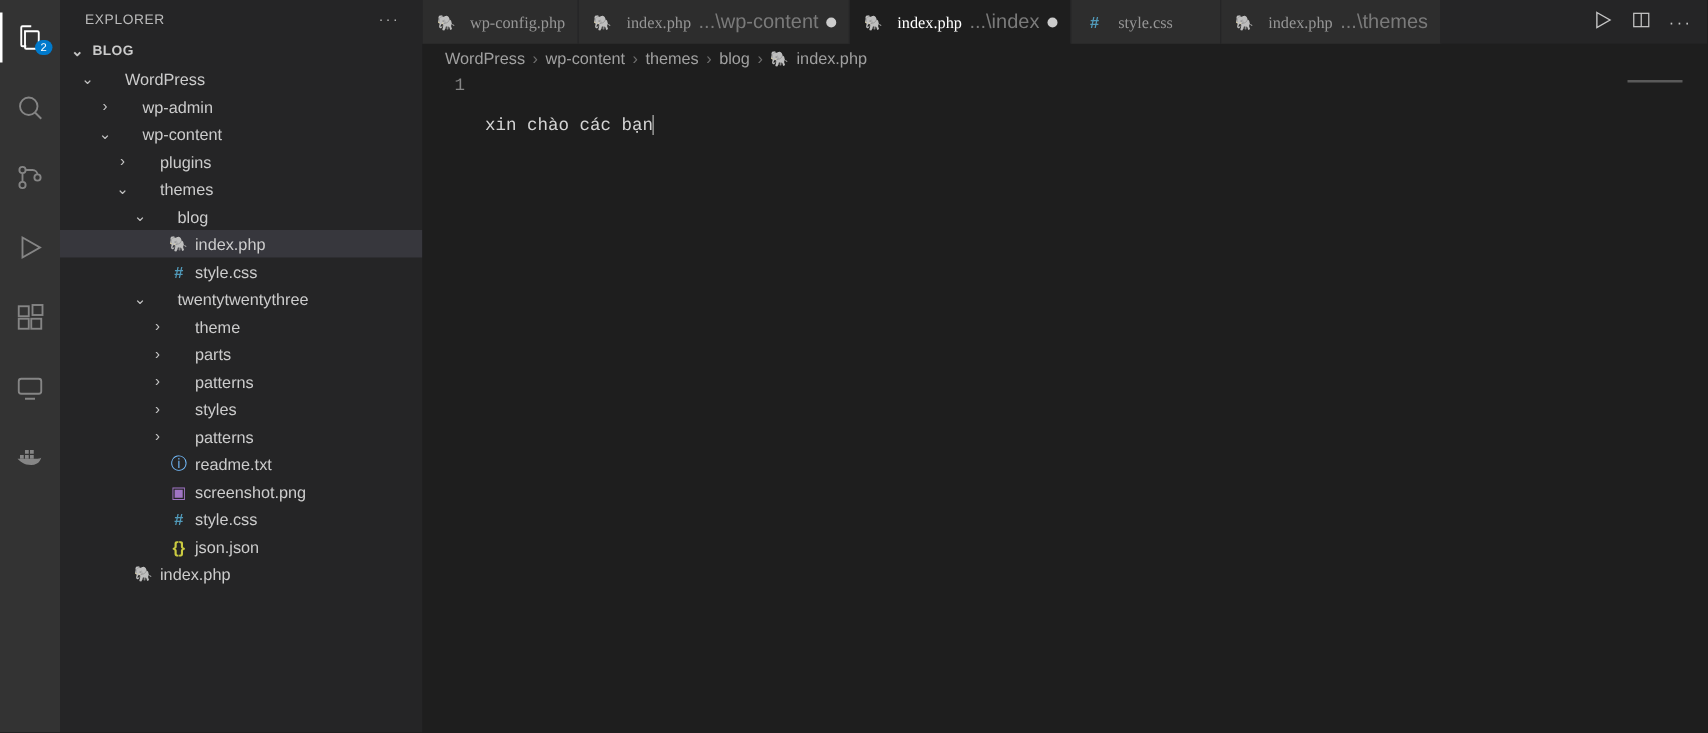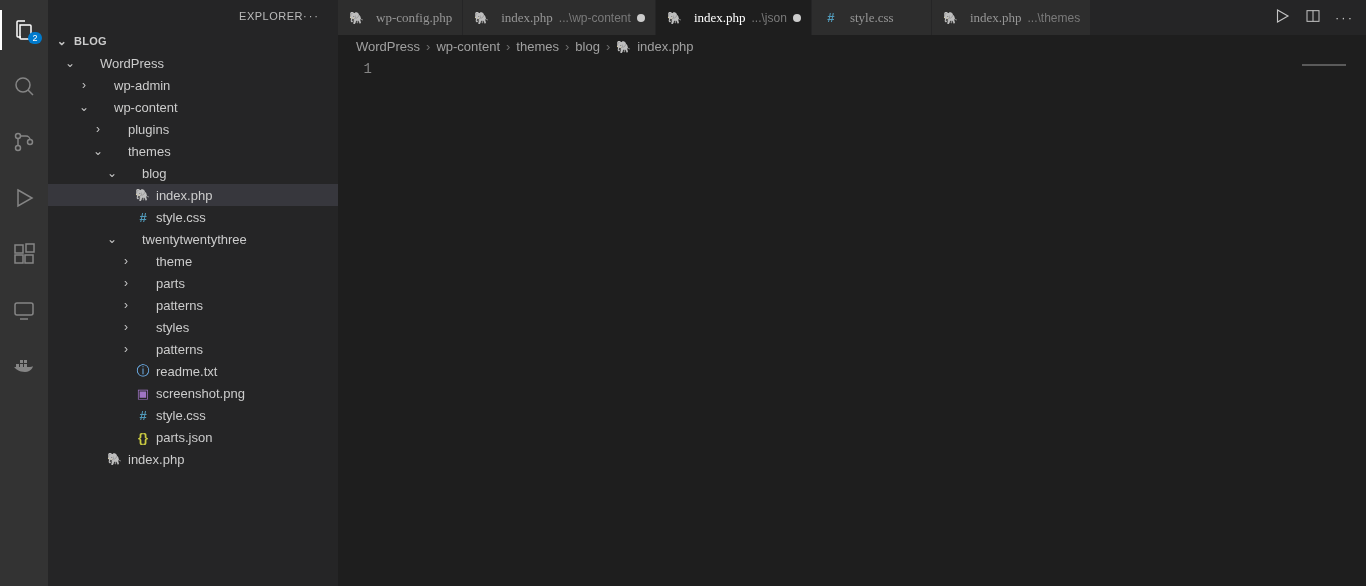--- a/index.html
+++ b/index.html
@@ -4,35 +4,35 @@
 <style>
 * { margin:0; padding:0; box-sizing:border-box; }
 body { font-family:"Segoe UI",-apple-system,sans-serif; background:#1e1e1e; color:#cccccc; width:1366px; height:586px; overflow:hidden; font-size:13px; }
 .app { display:flex; height:100%; }
 .activity-bar { width:48px; background:#333333; display:flex; flex-direction:column; align-items:center; padding-top:10px; gap:16px; flex-shrink:0; }
 .activity-item { width:48px; height:40px; display:flex; align-items:center; justify-content:center; color:#858585; cursor:pointer; position:relative; }
 .activity-item.active { color:#ffffff; }
 .activity-item.active::before { content:""; position:absolute; left:0; top:0; width:2px; height:100%; background:#ffffff; }
 .badge { position:absolute; bottom:6px; right:6px; background:#007acc; color:#fff; font-size:9px; border-radius:10px; padding:1px 4px; min-width:14px; text-align:center; }
 .sidebar { width:290px; background:#252526; display:flex; flex-direction:column; flex-shrink:0; }
-.sidebar-header { display:flex; align-items:center; justify-content:flex-end; padding:10px 18px 8px 20px; color:#bbbbbb; font-size:11px; letter-spacing:0.5px; }
+.sidebar-header { display:flex; align-items:center; justify-content:space-between; padding:10px 18px 8px 20px; color:#bbbbbb; font-size:11px; letter-spacing:0.5px; }
 .panel-header { display:flex; align-items:center; padding:4px 4px; color:#cccccc; font-size:11px; font-weight:700; letter-spacing:0.3px; }
 .panel-header .chev { margin:0 4px 0 2px; }
 .tree { overflow-y:auto; flex:1; }
 .tree-row { display:flex; align-items:center; height:22px; cursor:pointer; white-space:nowrap; color:#cccccc; }
 .tree-row.selected { background:#37373d; }
 .tree-row .indent { display:inline-block; }
 .chev { width:16px; display:inline-flex; justify-content:center; font-size:12px; color:#c5c5c5; }
 .ficon { width:18px; display:inline-flex; justify-content:center; margin-right:4px; }
 .main { flex:1; display:flex; flex-direction:column; background:#1e1e1e; min-width:0; }
 .tabs { display:flex; background:#252526; height:35px; align-items:stretch; }
 .tab { display:flex; align-items:center; padding:0 10px; gap:6px; background:#2d2d2d; color:#969696; font-size:13px; cursor:pointer; border-right:1px solid #252526; max-width:230px; min-width:120px; }
 .tab.active { background:#1e1e1e; color:#ffffff; }
 .tab .name { white-space:nowrap; overflow:hidden; text-overflow:ellipsis;font-family:Liberation Serif, serif; }
-.tab .suffix { color:#7a7a7a; font-size:12px; overflow:hidden; text-overflow:ellipsis; }
+.tab .suffix { color:#7a7a7a; font-size:16px; overflow:hidden; text-overflow:ellipsis; }
 .tab .dirty { width:8px; height:8px; border-radius:50%; background:#cccccc; flex-shrink:0; }
 .tab-actions { margin-left:auto; display:flex; align-items:center; gap:14px; padding:0 12px; color:#c5c5c5; }
 .breadcrumbs { display:flex; align-items:center; gap:6px; padding:4px 14px 6px 18px; color:#a0a0a0; font-size:13px; }
 .breadcrumbs .sep { color:#6e6e6e; }
 .editor { display:flex; flex:1; font-family:Consolas,"Courier New",monospace; font-size:14px; position:relative; }
 .gutter { width:50px; text-align:right; padding-right:16px; color:#858585; user-select:none; }
 .code { flex:1; color:#d4d4d4; white-space:pre; position:relative; }
 .code-line { height:19px; line-height:19px; }
 .cursor { display:inline-block; width:1px; height:16px; background:#aeafad; vertical-align:middle; animation:blink 1s step-end infinite; }
 @keyframes blink { 50% { opacity:0; } }
@@ -225,21 +225,21 @@
             <span class="ic-hash">#</span>
           </span>
           <span>style.css</span>
         </div>
         <div class="tree-row">
           <span class="indent" style="width:70px"></span>
           <span class="chev"></span>
           <span class="ficon">
             <span class="ic-json">{}</span>
           </span>
-          <span>parts.json</span>
+          <span>json.json</span>
         </div>
         <div class="tree-row">
           <span class="indent" style="width:42px"></span>
           <span class="chev"></span>
           <span class="ficon">
             <span class="ic-php">🐘</span>
           </span>
           <span>index.php</span>
         </div>
       </div>
@@ -260,21 +260,21 @@
           </span>
           <span class="name">index.php</span>
           <span class="suffix">...\wp-content</span>
           <span class="dirty"></span>
         </div>
         <div class="tab active">
           <span class="ficon">
             <span class="ic-php">🐘</span>
           </span>
           <span class="name">index.php</span>
-          <span class="suffix">...\json</span>
+          <span class="suffix">...\index</span>
           <span class="dirty"></span>
         </div>
         <div class="tab">
           <span class="ficon">
             <span class="ic-hash">#</span>
           </span>
           <span class="name">style.css</span>
         </div>
         <div class="tab">
           <span class="ficon">
@@ -304,18 +304,19 @@
         <span>blog</span>
         <span class="sep">›</span>
         <span><span class="ic-php">🐘</span></span>
         <span>index.php</span>
       </div>
     <div class="editor">
       <div class="gutter">
         <div class="code-line">1</div>
       </div>
       <div class="code">
+        <div class="code-line"><span>xin chào các bạn</span><span class="cursor"></span></div>
         <div class="minimap"><div class="minimap-line"></div></div>
       </div>
     </div>
   </div>
 
 </div>
 
 </body></html>

